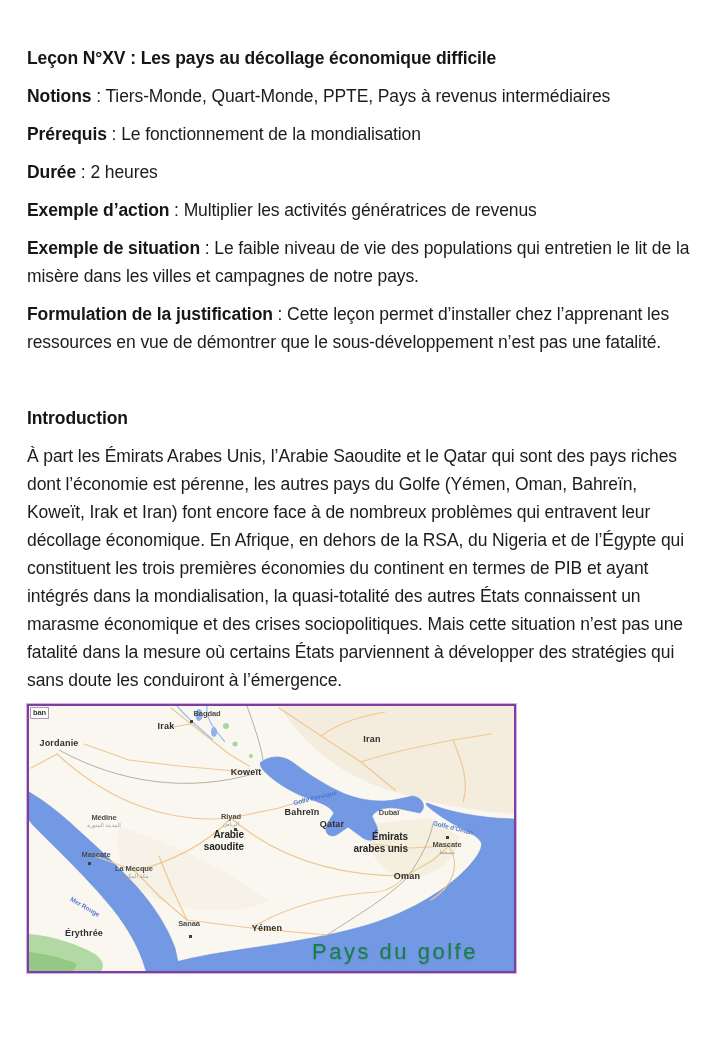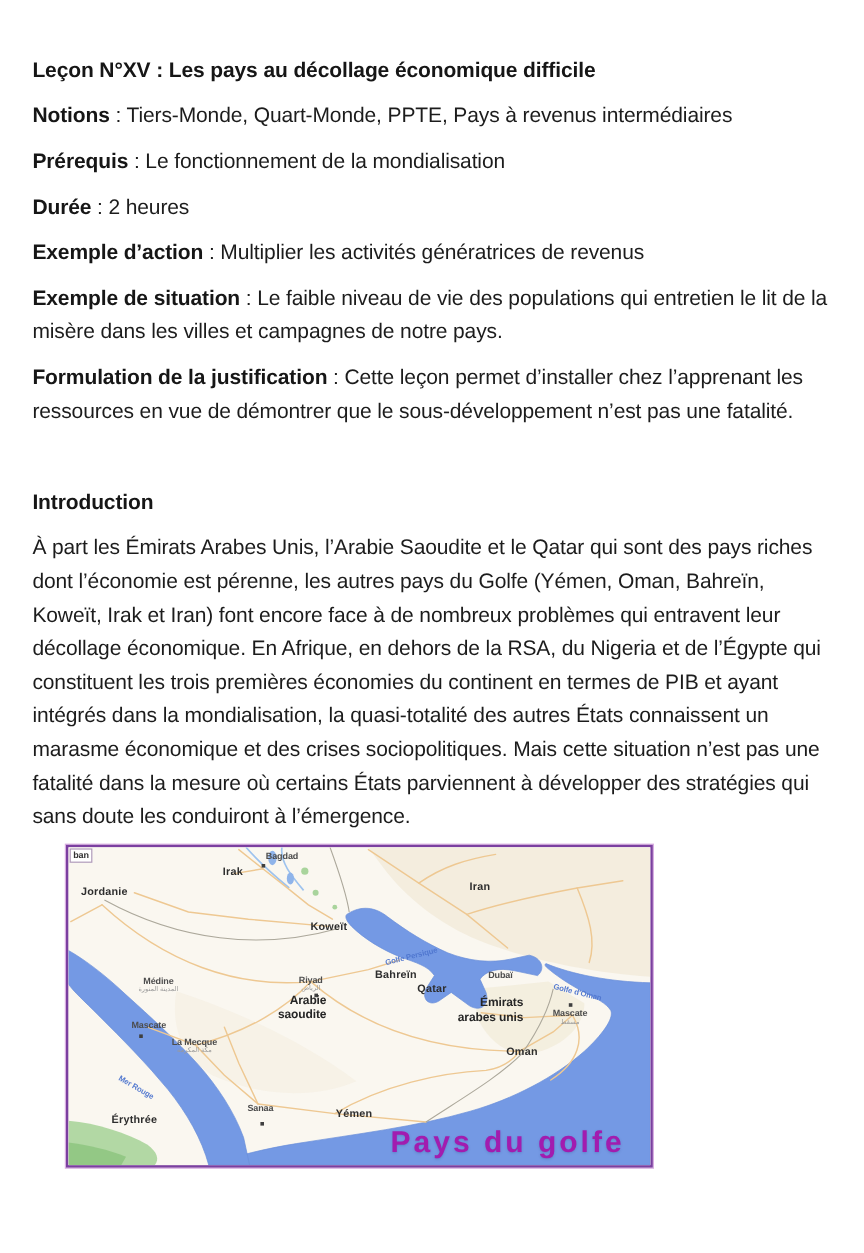--- a/index.html
+++ b/index.html
@@ -11,37 +11,37 @@
     position:absolute;left:27px;top:44px;width:666px;
     font-size:17.5px;line-height:28px;letter-spacing:-0.1px;
   }
   .text-block p{margin:0 0 10px 0;}
   .text-block b{font-weight:700;color:#161616;}
   .blank-line{height:38px;}
   
   .map{
     position:relative;width:485px;height:265px;margin-top:4px;
     border:2px solid #7b3fa0;box-shadow:0 0 0 1px #d9aee2;
-    background:#faf7f0;overflow:hidden;margin-left:28px;
+    background:#faf7f0;overflow:hidden;
   }
   .map svg{position:absolute;left:0;top:0;display:block;}
   .mlab{
     position:absolute;transform:translate(-50%,-50%);white-space:nowrap;
     font-family:"Liberation Sans",sans-serif;z-index:2;
   }
   .country{font-size:9px;font-weight:700;color:#2e2e2e;letter-spacing:.2px;}
   .country-lg{font-size:10px;font-weight:700;color:#262626;text-align:right;
     line-height:1.15;white-space:normal;width:70px;}
   .city{font-size:7.5px;font-weight:700;color:#4c4c4c;}
   .arabic{font-size:5.5px;color:#9a9a9a;}
   .water{font-size:6.5px;font-weight:700;color:#4f76cf;opacity:.95;}
   .rot-gp{transform:translate(-50%,-50%) rotate(-14deg);}
   .rot-go{transform:translate(-50%,-50%) rotate(14deg);}
   .rot-mr{transform:translate(-50%,-50%) rotate(30deg);}
-  .caption{font-size:25px;font-weight:700;color:#a21caf;letter-spacing:2.5px;
+  .caption{font-size:22px;font-weight:400;color:#15803d;letter-spacing:2.5px;
     text-shadow:0 1px 2px rgba(40,60,120,.25);}
   .corner-box{
     position:absolute;left:1px;top:1px;z-index:3;background:#ffffff;
     border:1px solid #b09ab8;font-size:7.5px;font-weight:700;color:#333;
     padding:0 2px;line-height:10px;
   }
 </style>
 </head>
 <body>
 

